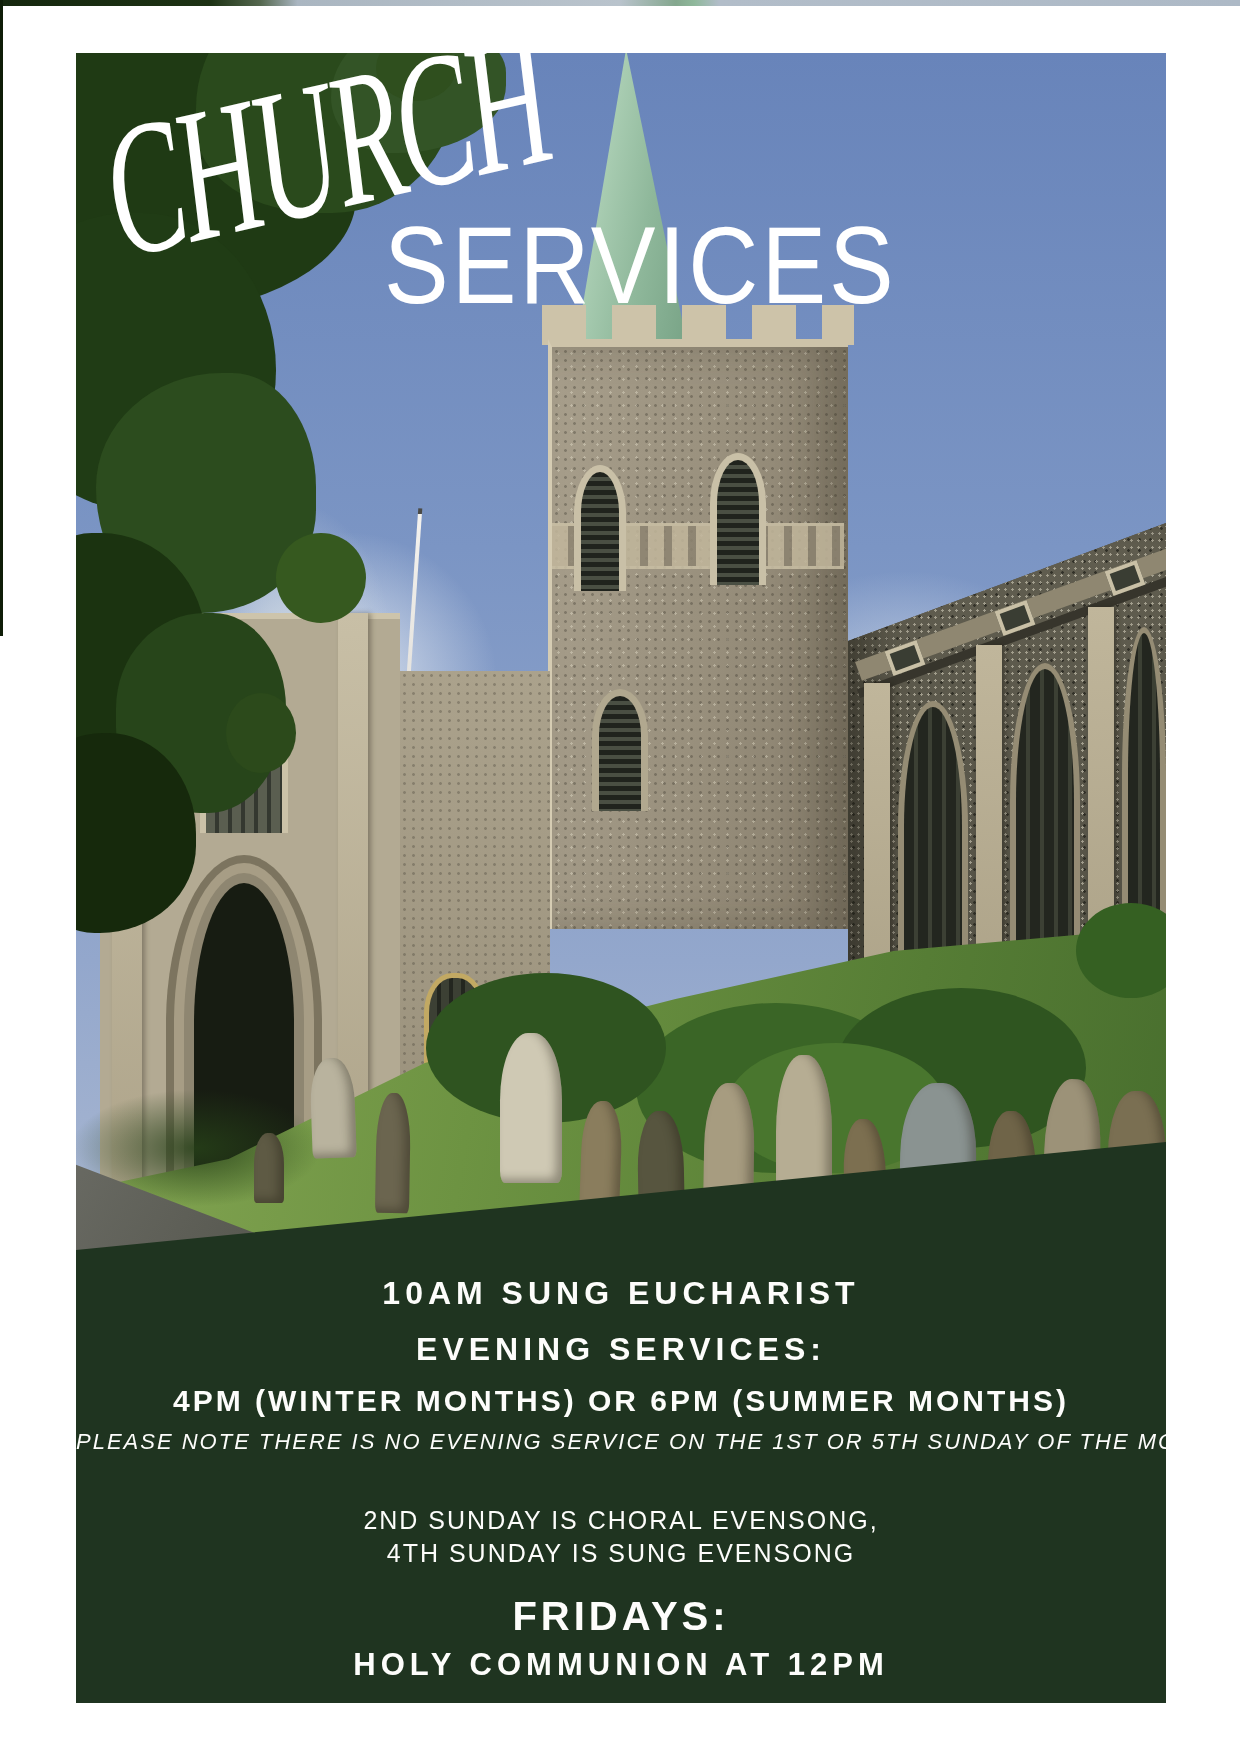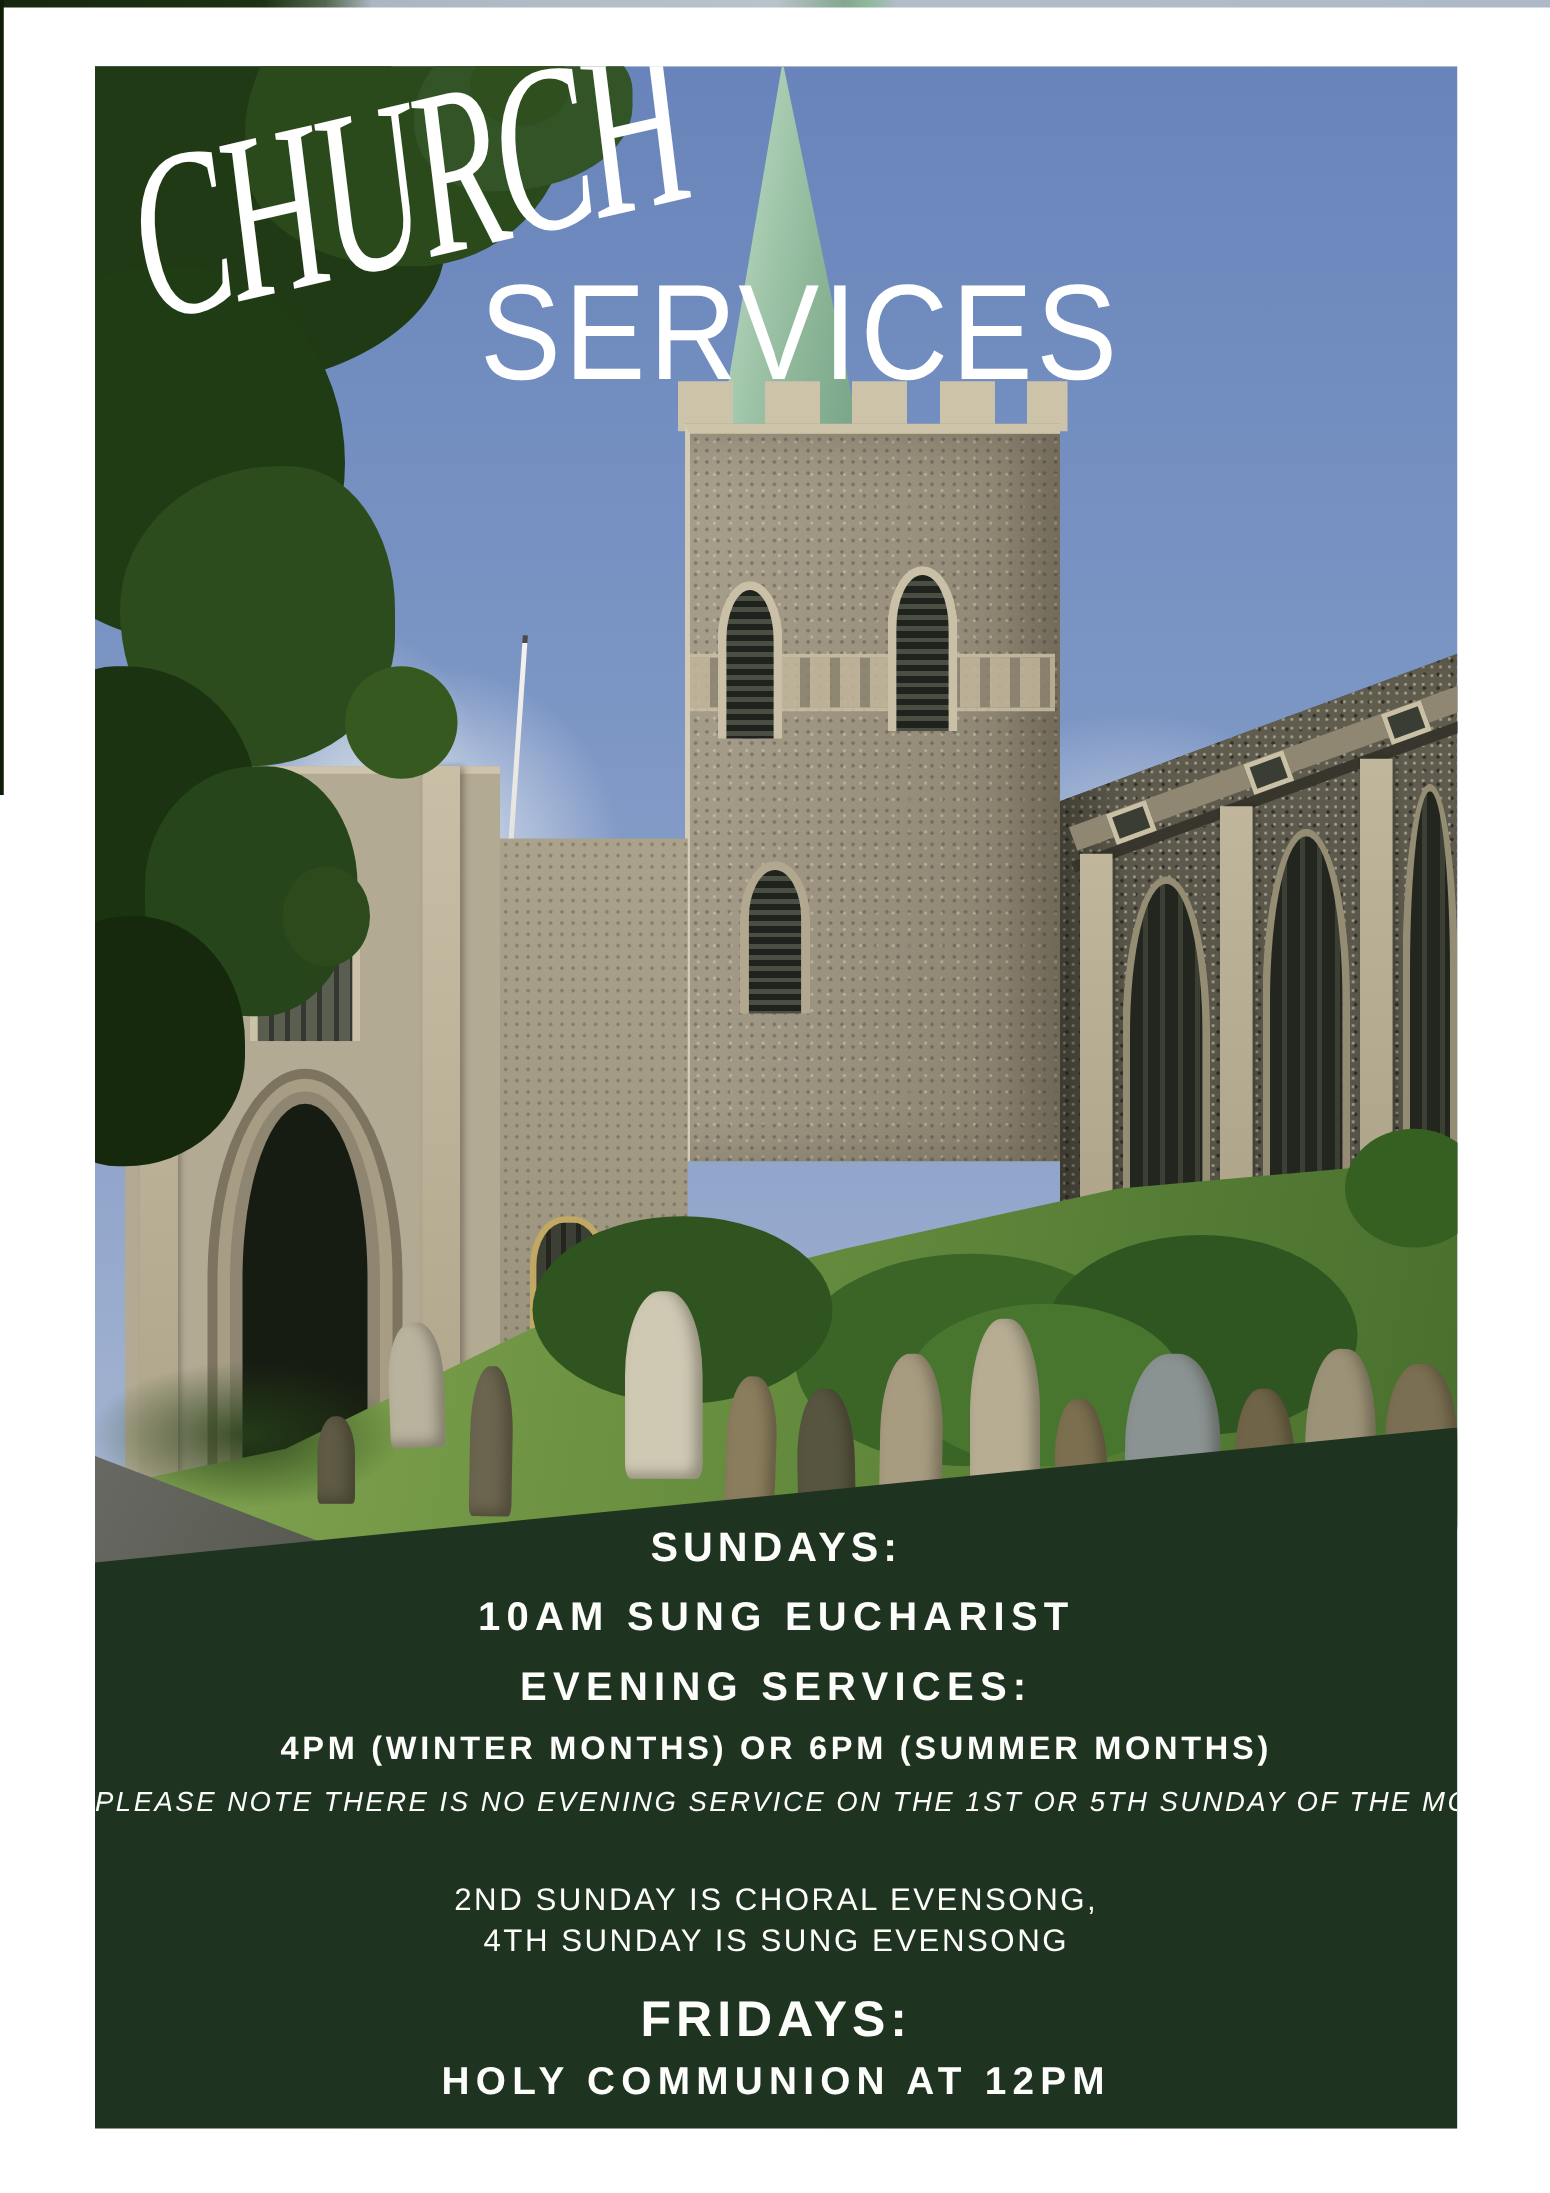--- a/index.html
+++ b/index.html
@@ -155,21 +155,21 @@
     transform:scaleY(1.12); transform-origin:0 0; }
 
   
   .panel { position:absolute; left:0; top:1089px; width:1090px; height:561px; z-index:12;
     background:#1f3420; clip-path:polygon(0 108px, 100% 0, 100% 100%, 0 100%); }
   .panel .line { position:absolute; left:0; right:0; text-align:center; color:#fdfdfb;
     white-space:nowrap; line-height:1.1; }
   .ln-sun-h  { top:78px;  font-size:33px; font-weight:700; letter-spacing:4px; }
   .ln-sun-s  { top:134px; font-size:32px; font-weight:700; letter-spacing:5px; }
   .ln-eve-h  { top:190px; font-size:32px; font-weight:700; letter-spacing:5px; }
-  .ln-eve-t  { top:242px; font-size:26px; font-weight:700; letter-spacing:3px; }
+  .ln-eve-t  { top:242px; font-size:30px; font-weight:700; letter-spacing:3px; }
   .ln-note   { top:288px; font-size:22px; font-style:italic; font-weight:400; letter-spacing:2px; }
   .ln-2nd    { top:318px; font-size:25px; font-weight:400; letter-spacing:2px;margin-top:47px; }
   .ln-3rd    { top:358px; font-size:25px; font-weight:400; letter-spacing:2px; }
   .ln-4th    { top:398px; font-size:25px; font-weight:400; letter-spacing:2px; }
   .ln-fri-h  { top:452px; font-size:40px; font-weight:700; letter-spacing:4px; }
   .ln-fri-s  { top:506px; font-size:31px; font-weight:700; letter-spacing:5px; }
 </style>
 </head>
 <body>
 
@@ -251,21 +251,20 @@
       <div class="tree tr8"></div>
       <div class="tree tr9"></div>
       <div class="tree tr10"></div>
       <div class="tree tr11"></div>
 
       <div class="title-church">CHURCH</div>
       <div class="title-services">SERVICES</div>
     </div>
 
     <div class="panel">
-      <div class="line ln-sun-h">SUNDAYS:</div>
       <div class="line ln-sun-s">10AM SUNG EUCHARIST</div>
       <div class="line ln-eve-h">EVENING SERVICES:</div>
       <div class="line ln-eve-t">4PM (WINTER MONTHS) OR 6PM (SUMMER MONTHS)</div>
       <div class="line ln-note">PLEASE NOTE THERE IS NO EVENING SERVICE ON THE 1ST OR 5TH SUNDAY OF THE MONTH</div>
       <div class="line ln-2nd">2ND SUNDAY IS CHORAL EVENSONG,</div>
       <div class="line ln-4th">4TH SUNDAY IS SUNG EVENSONG</div>
       <div class="line ln-fri-h">FRIDAYS:</div>
       <div class="line ln-fri-s">HOLY COMMUNION AT 12PM</div>
     </div>
   </div>

